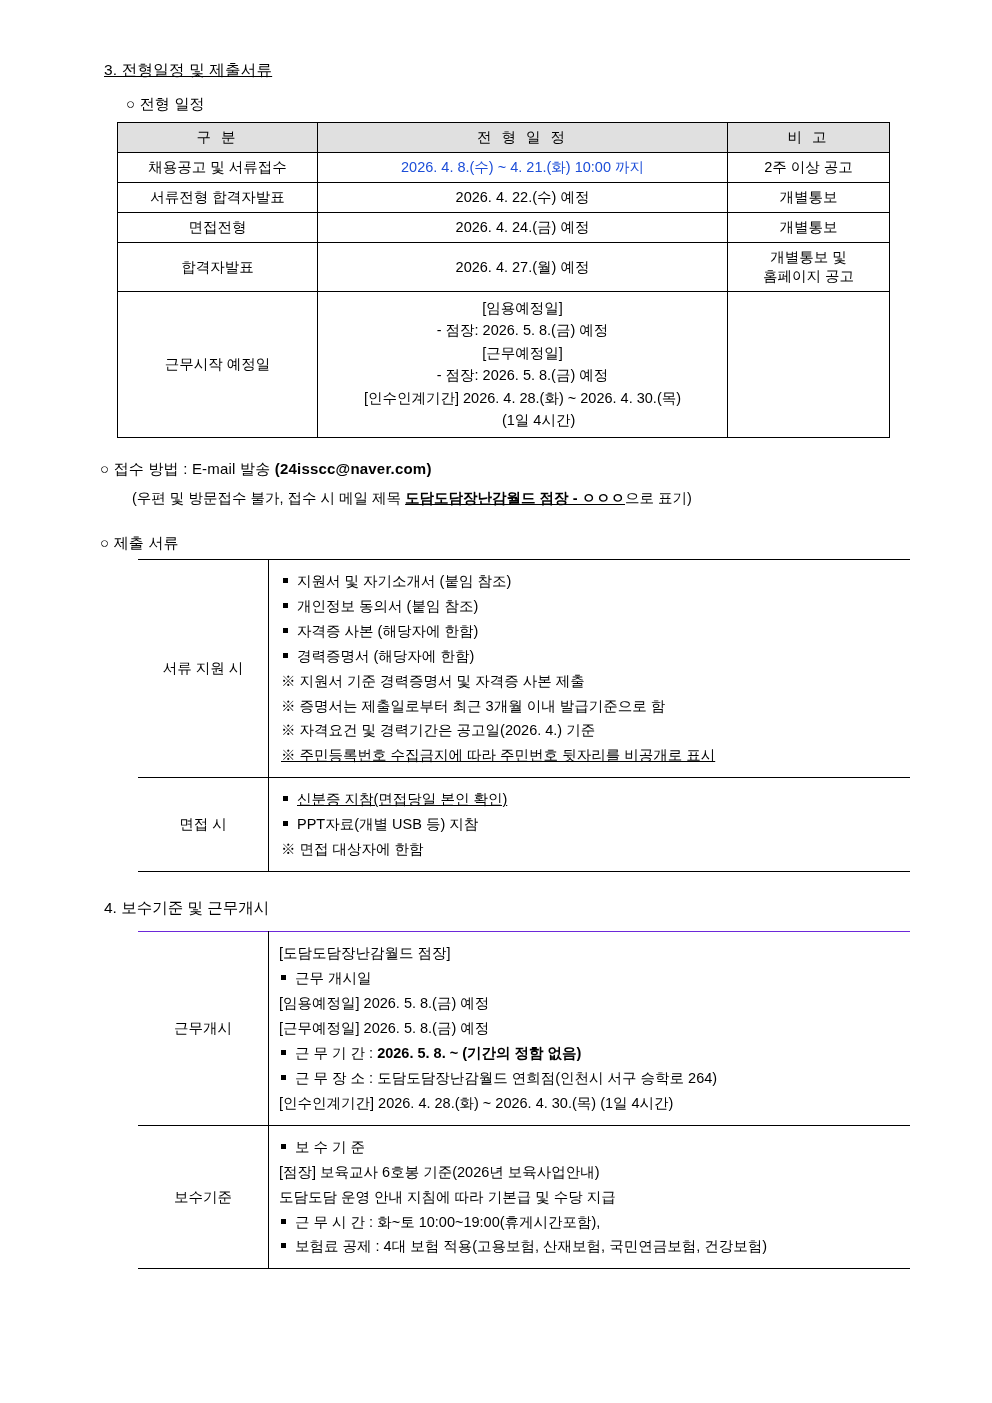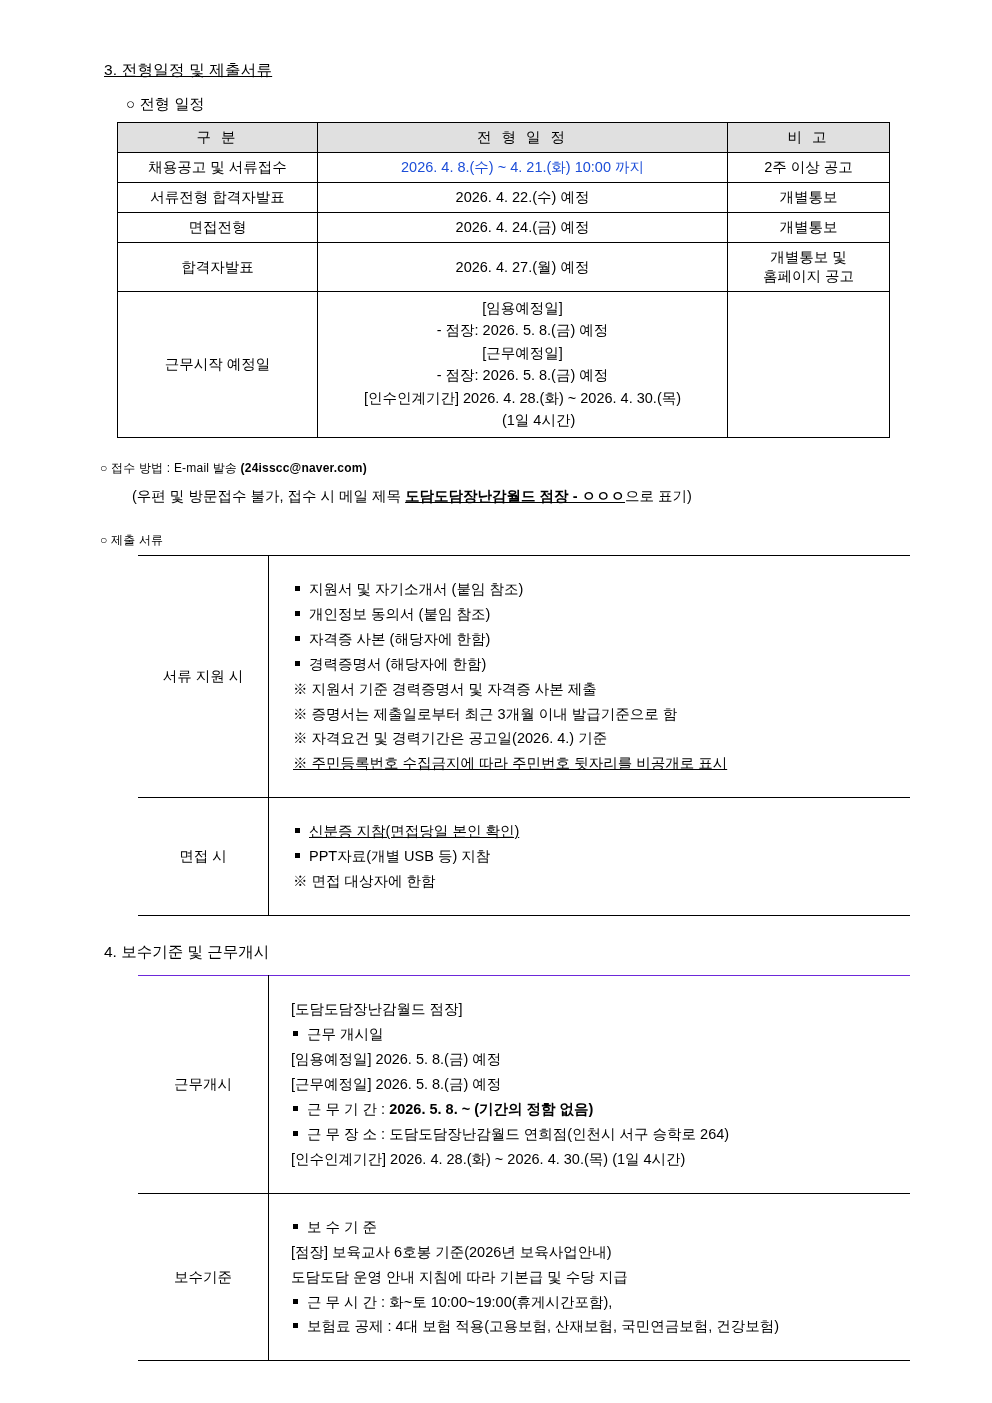--- a/index.html
+++ b/index.html
@@ -25,21 +25,21 @@
     margin: 0 0 14px 18px;
     letter-spacing: 0.2px;
     text-decoration: underline;
   }
   .sub-head {
     font-size: 15px;
     margin: 0 0 8px 40px;
     letter-spacing: 0.2px;
   }
   .circle-head {
-    font-size: 12px;
+    font-size: 15px;
     margin: 0 0 6px 14px;
     letter-spacing: 0.2px;
   }
   .indent-line {
     margin: 10px 0 4px 46px;
     font-size: 14.5px;
   }
 
   
   table.sched {
@@ -92,21 +92,21 @@
     border-right: 1px solid #000;
   }
   table.docs td.body {
     padding-left: 12px;
     line-height: 1.72;
   }
   table.docs tr.mid td {
     border-top: none;
   }
   ul.bl {
-    margin: 12px;
+    margin: 0;
     padding: 0;
     list-style: none;
   }
   ul.bl li {
     position: relative;
     padding-left: 16px;
     line-height: 1.72;
   }
   ul.bl li.sq::before {
     content: "";

